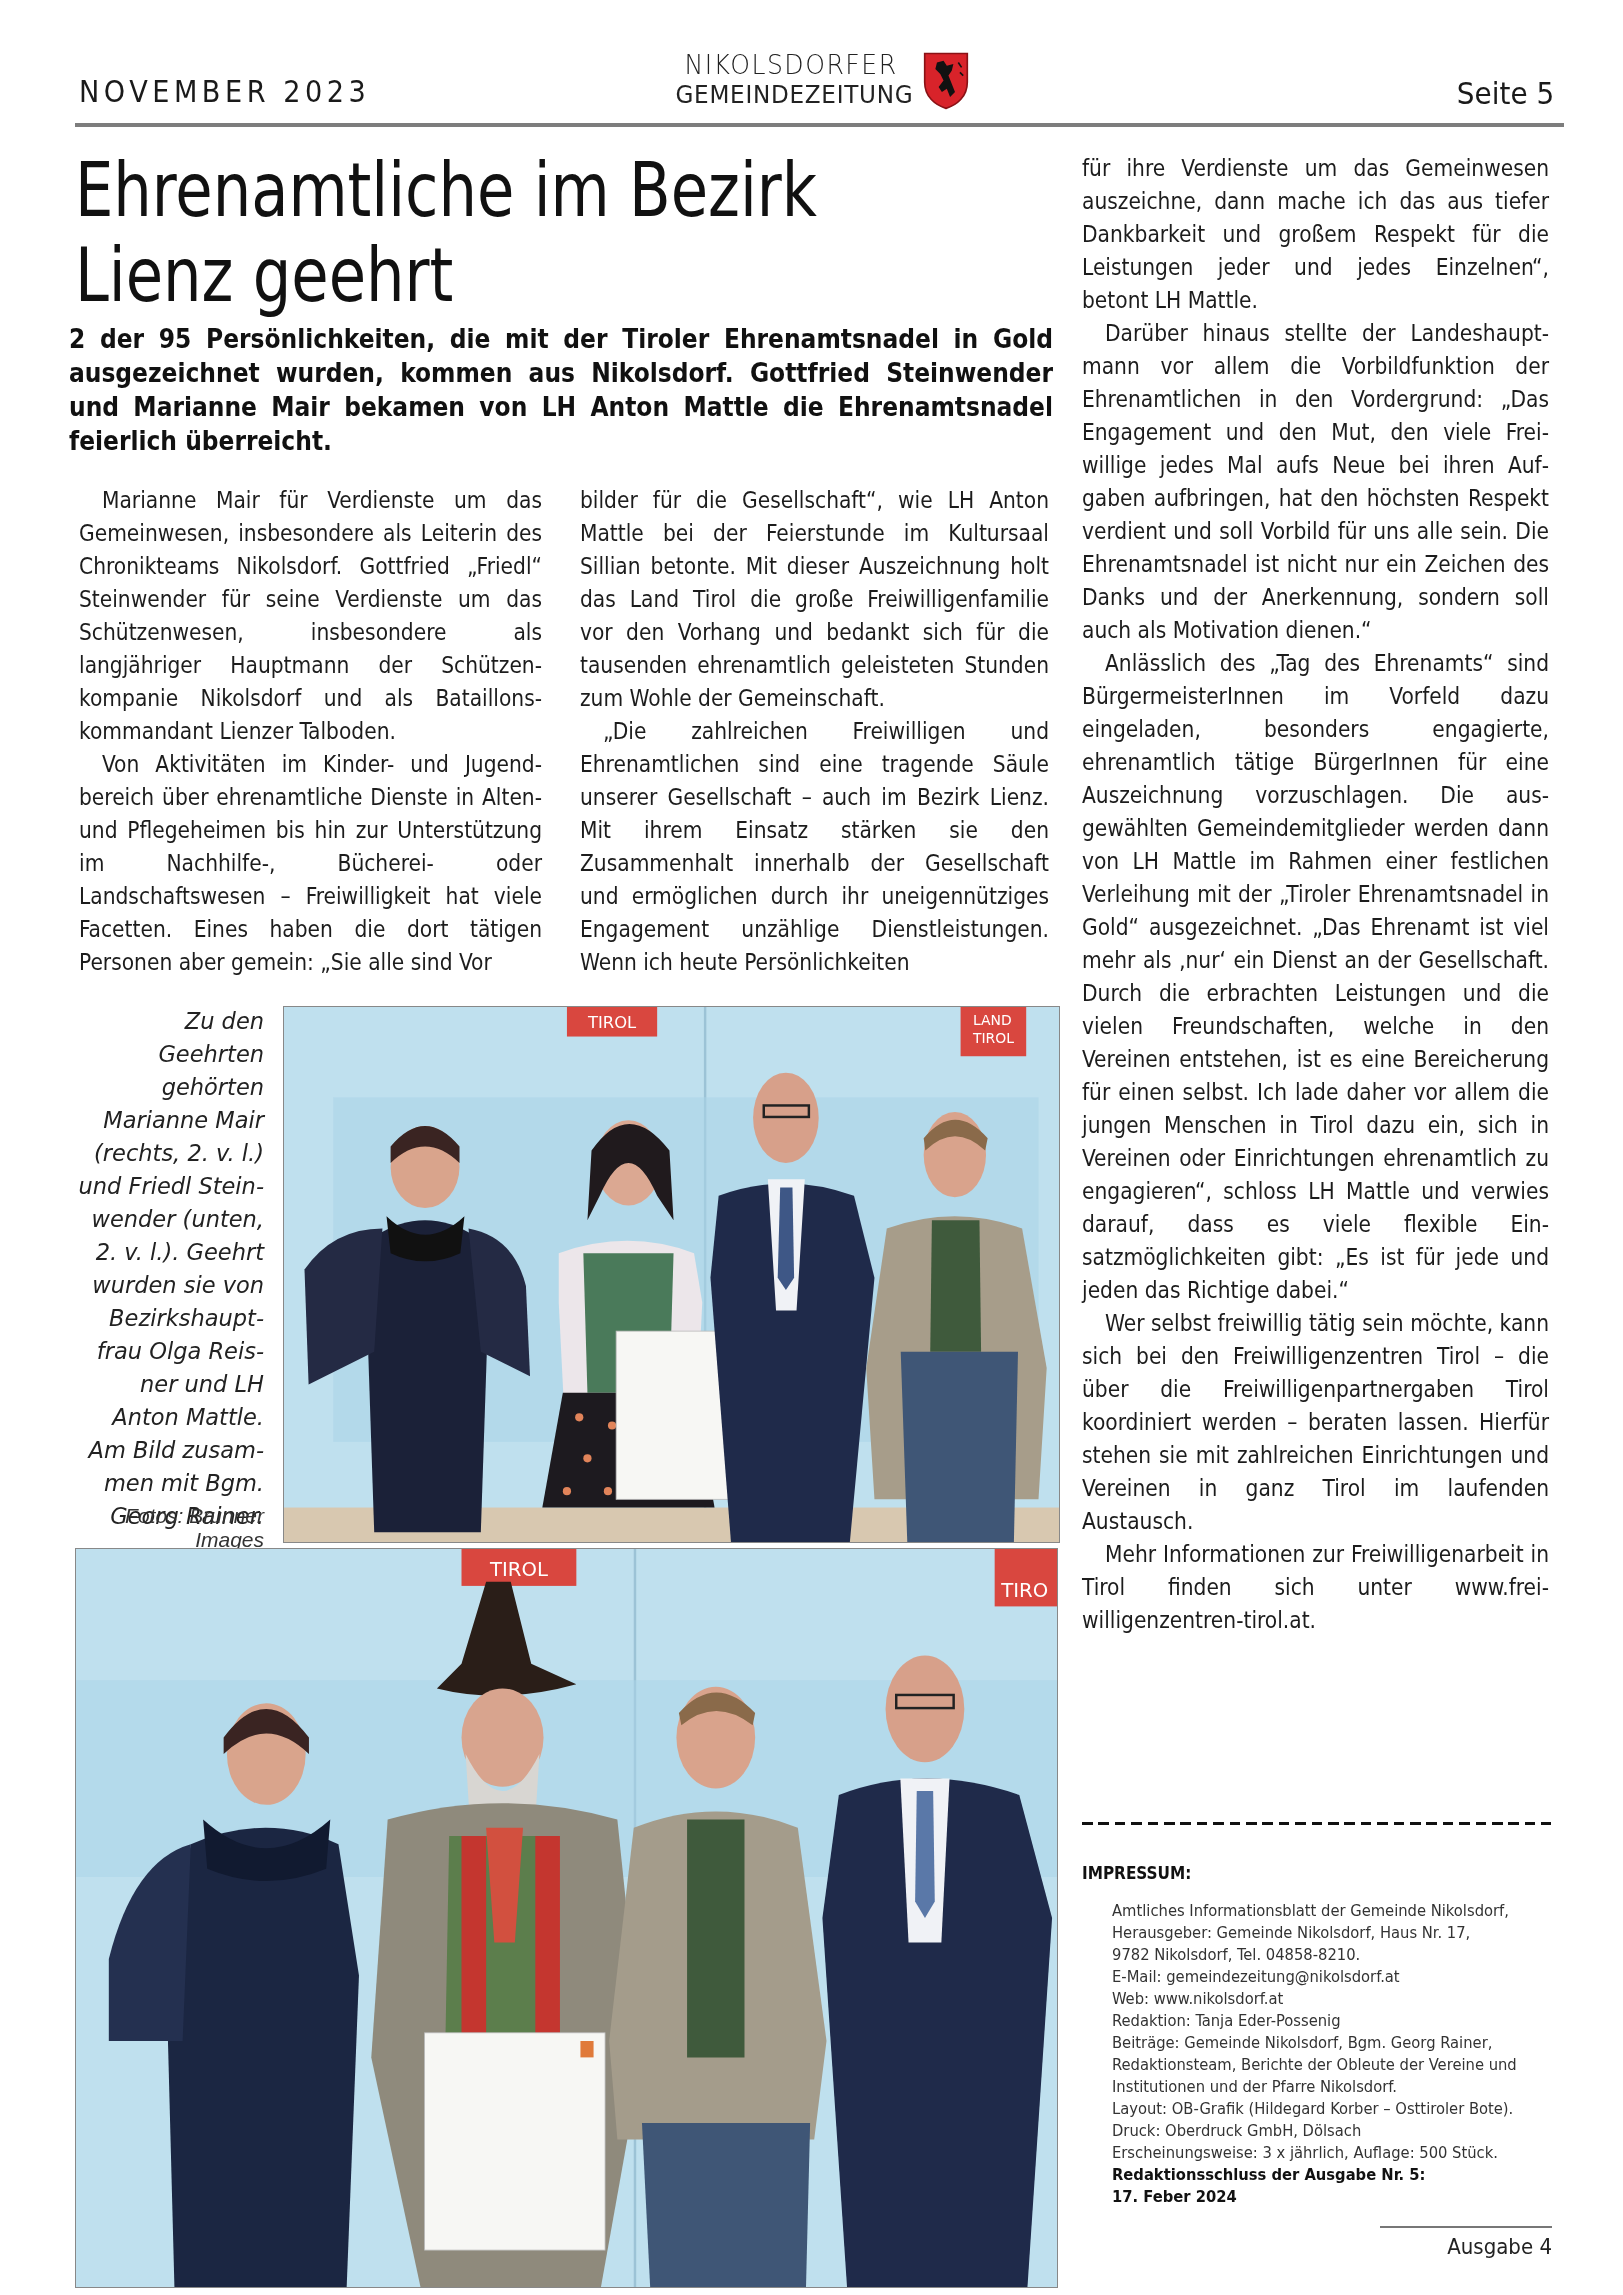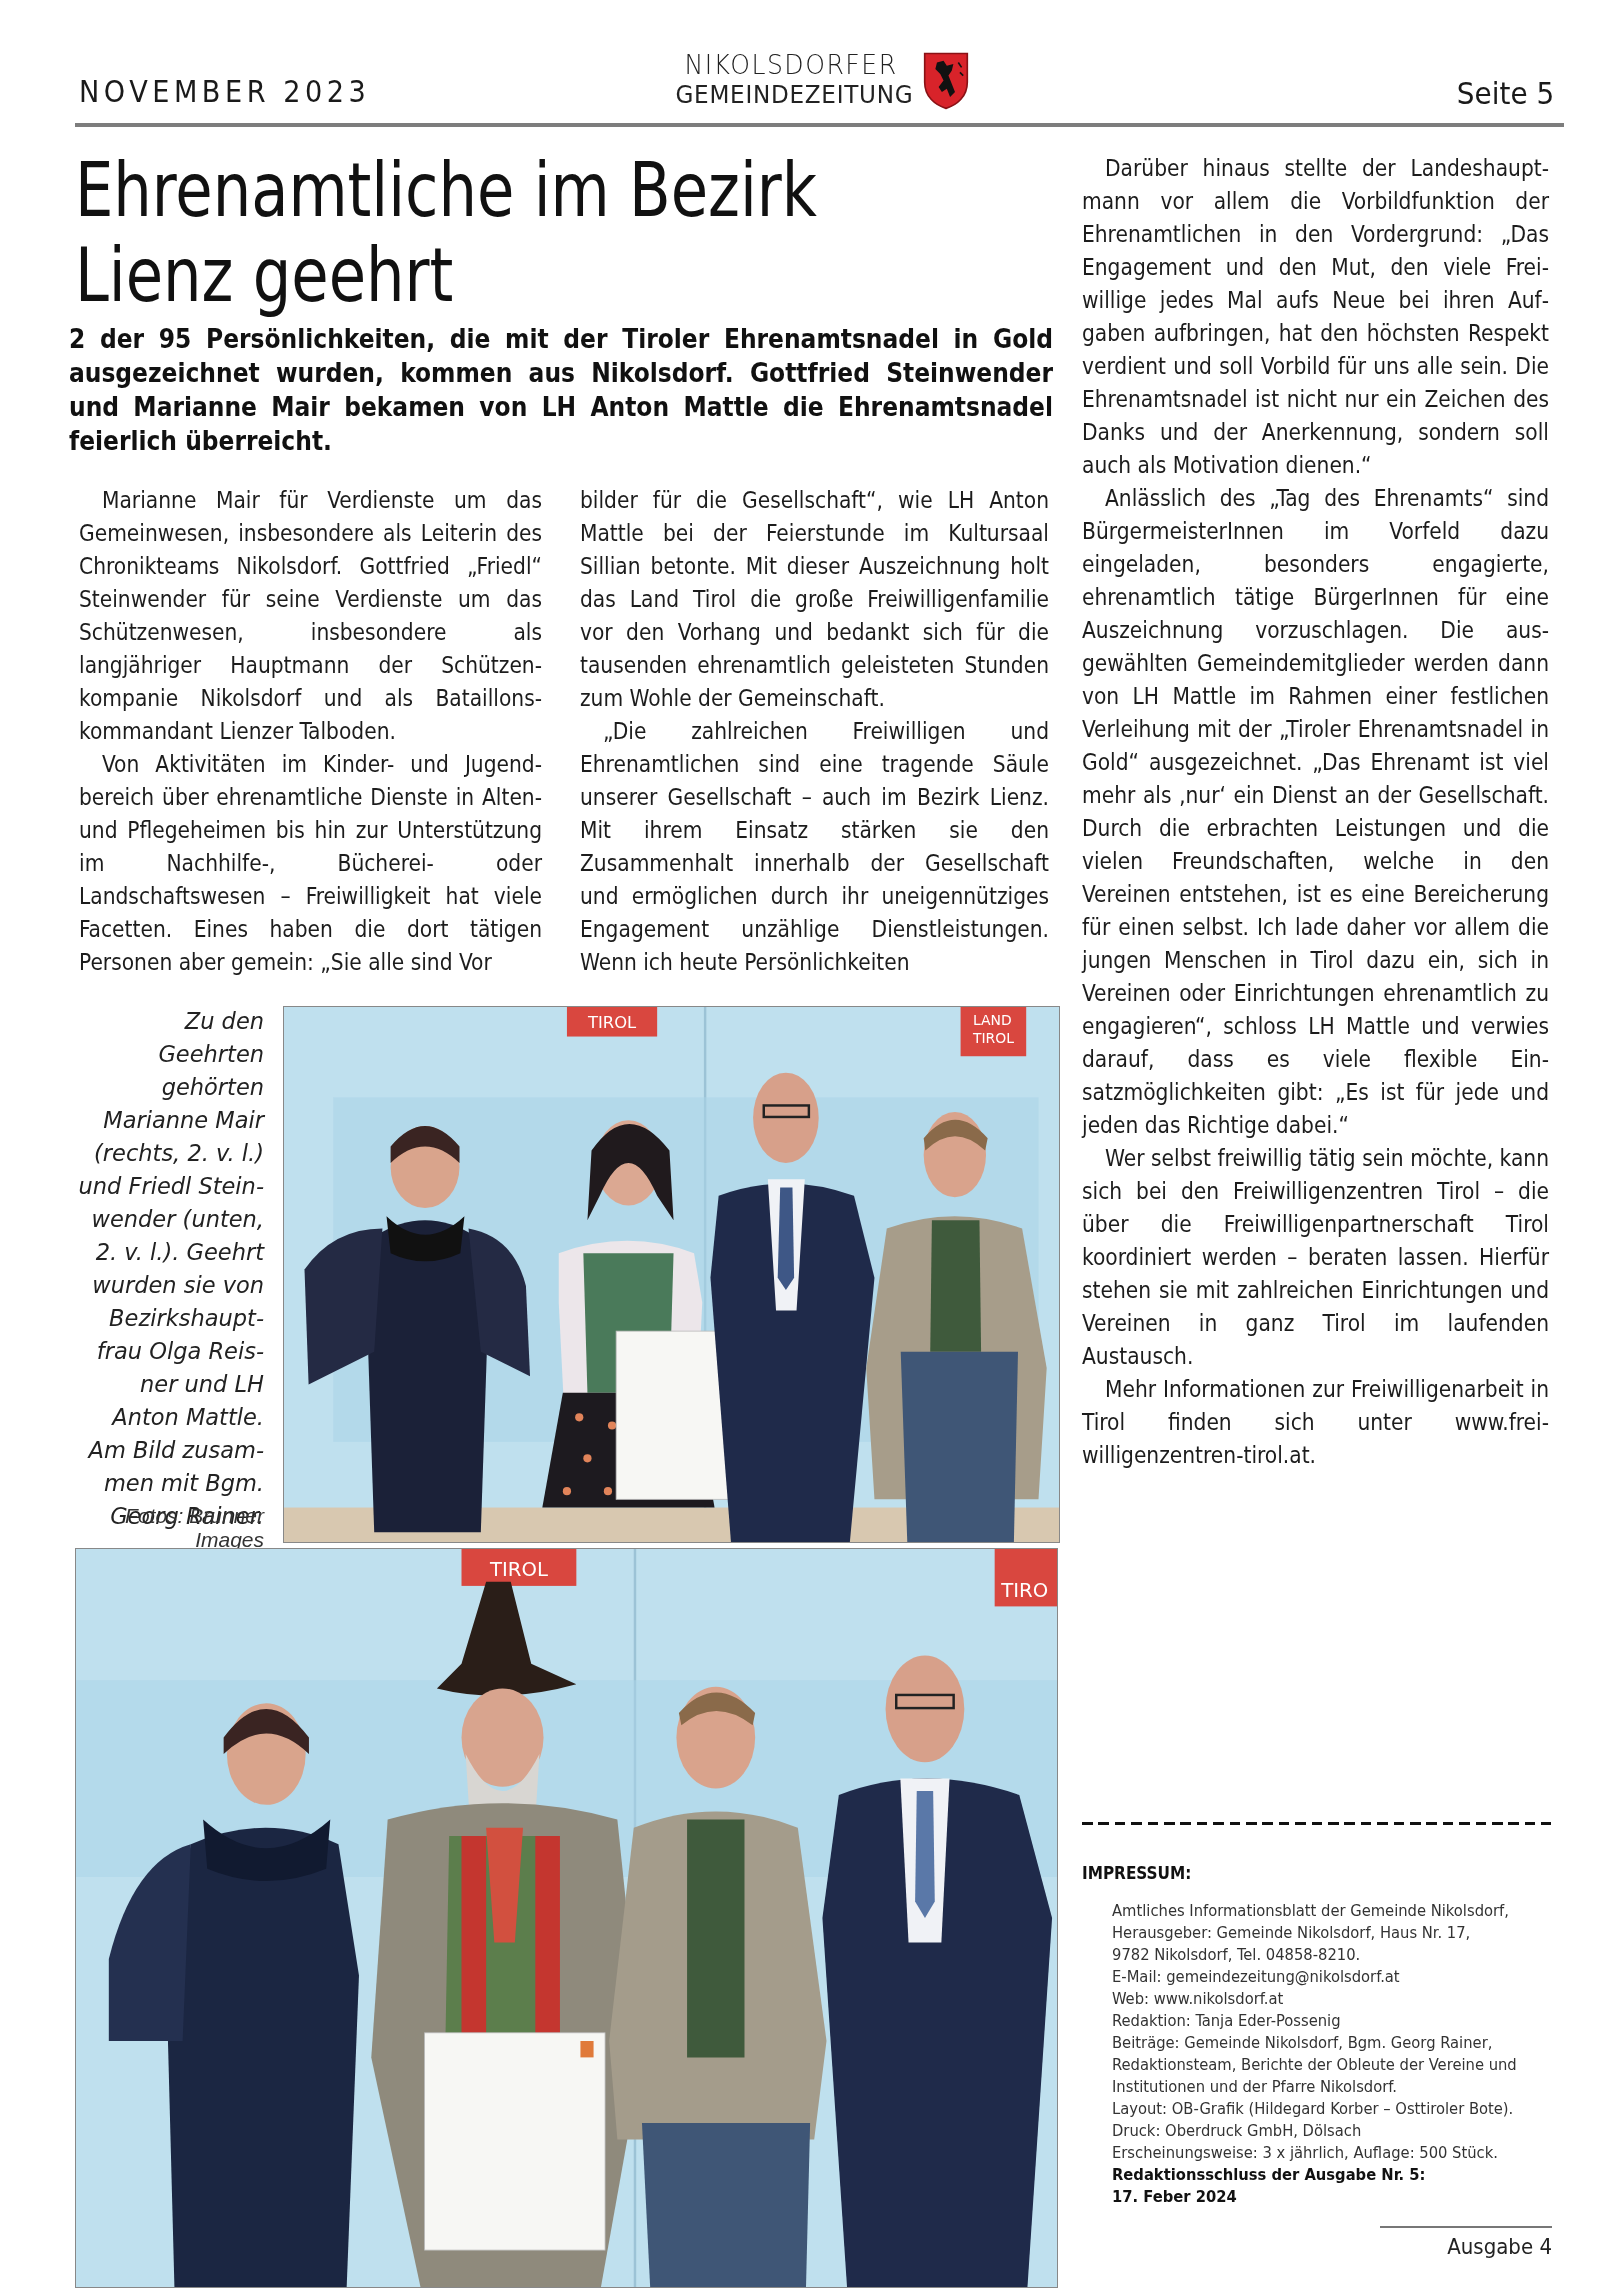--- a/index.html
+++ b/index.html
@@ -73,23 +73,24 @@
 
 <div class="abs col col1">
   <p>Marianne Mair für Verdienste um das Gemeinwesen, insbesondere als Leiterin des Chronikteams Nikolsdorf. Gottfried „Friedl“ Steinwender für seine Verdienste um das Schützenwesen, insbesondere als langjähriger Hauptmann der Schützen­kompanie Nikolsdorf und als Bataillons­kommandant Lienzer Talboden.</p>
   <p>Von Aktivitäten im Kinder- und Jugend­bereich über ehrenamtliche Dienste in Alten- und Pflegeheimen bis hin zur Un­terstützung im Nachhilfe-, Bücherei- oder Landschaftswesen – Freiwilligkeit hat vie­le Facetten. Eines haben die dort tätigen Personen aber gemein: „Sie alle sind Vor­</p>
 </div>
 <div class="abs col col2">
   <p class="noind">bilder für die Gesellschaft“, wie LH Anton Mattle bei der Feierstunde im Kultursaal Sillian betonte. Mit dieser Auszeichnung holt das Land Tirol die große Freiwilligen­familie vor den Vorhang und bedankt sich für die tausenden ehrenamtlich geleiste­ten Stunden zum Wohle der Gemeinschaft.</p>
   <p>„Die zahlreichen Freiwilligen und Ehrenamtlichen sind eine tragende Säu­le unserer Gesellschaft – auch im Bezirk Lienz. Mit ihrem Einsatz stärken sie den Zusammenhalt innerhalb der Gesellschaft und ermöglichen durch ihr uneigennüt­ziges Engagement unzählige Dienstleis­tungen. Wenn ich heute Persönlichkeiten</p>
 </div>
 <div class="abs col col3">
+  <p class="noind">für ihre Verdienste um das Gemeinwesen auszeichne, dann mache ich das aus tiefer Dankbarkeit und großem Respekt für die Leistungen jeder und jedes Einzelnen“, betont LH Mattle.</p>
   <p>Darüber hinaus stellte der Landeshaupt­mann vor allem die Vorbildfunktion der Ehrenamtlichen in den Vordergrund: „Das Engagement und den Mut, den viele Frei­willige jedes Mal aufs Neue bei ihren Auf­gaben aufbringen, hat den höchsten Res­pekt verdient und soll Vorbild für uns alle sein. Die Ehrenamtsnadel ist nicht nur ein Zeichen des Danks und der Anerkennung, sondern soll auch als Motivation dienen.“</p>
   <p>Anlässlich des „Tag des Ehrenamts“ sind BürgermeisterInnen im Vorfeld da­zu eingeladen, besonders engagierte, ehrenamtlich tätige BürgerInnen für eine Auszeichnung vorzuschlagen. Die aus­gewählten Gemeindemitglieder werden dann von LH Mattle im Rahmen einer fest­lichen Verleihung mit der „Tiroler Ehren­amtsnadel in Gold“ ausgezeichnet. „Das Ehrenamt ist viel mehr als ‚nur‘ ein Dienst an der Gesellschaft. Durch die erbrachten Leistungen und die vielen Freundschaf­ten, welche in den Vereinen entstehen, ist es eine Bereicherung für einen selbst. Ich lade daher vor allem die jungen Men­schen in Tirol dazu ein, sich in Vereinen oder Einrichtungen ehrenamtlich zu engagieren“, schloss LH Mattle und ver­wies darauf, dass es viele flexible Ein­satzmöglichkeiten gibt: „Es ist für jede und jeden das Richtige dabei.“</p>
-  <p>Wer selbst freiwillig tätig sein möch­te, kann sich bei den Freiwilligenzentren Tirol – die über die Freiwilligenpartner­schaft Tirol koordiniert werden – beraten lassen. Hierfür stehen sie mit zahlreichen Einrichtungen und Vereinen in ganz Tirol im laufenden Austausch.</p>
+  <p>Wer selbst freiwillig tätig sein möch­te, kann sich bei den Freiwilligenzentren Tirol – die über die Freiwilligenpartner­gaben Tirol koordiniert werden – beraten lassen. Hierfür stehen sie mit zahlreichen Einrichtungen und Vereinen in ganz Tirol im laufenden Austausch.</p>
   <p>Mehr Informationen zur Freiwilligen­arbeit in Tirol finden sich unter www.frei­willigenzentren-tirol.at.</p>
 </div>
 
 <div class="abs caption">Zu den Geehrten gehörten Marianne Mair (rechts, 2. v. l.) und Friedl Stein­wender (unten, 2. v. l.). Geehrt wurden sie von Bezirkshaupt­frau Olga Reis­ner und LH Anton Mattle. Am Bild zusam­men mit Bgm. Georg Rainer.</div>
 <div class="abs credit">Fotos: Brunner Images</div>
 
 <div class="abs photo photo1" title="Gruppenfoto mit Marianne Mair und Urkunde">
   <svg viewBox="0 0 945 652" preserveAspectRatio="none">
     <rect x="0" y="0" width="945" height="652" fill="#bfe0ee"></rect>
     <rect x="512" y="0" width="3" height="652" fill="#9cc3d6"></rect>

